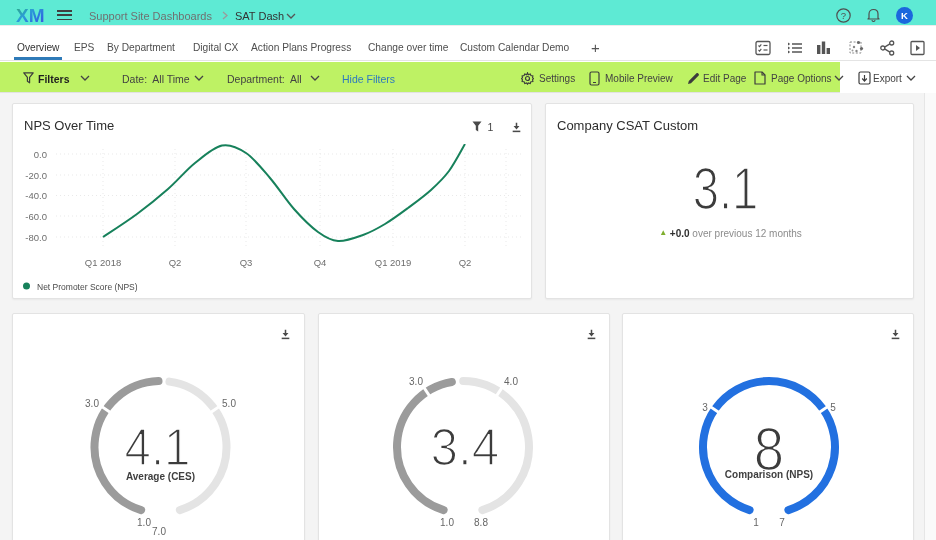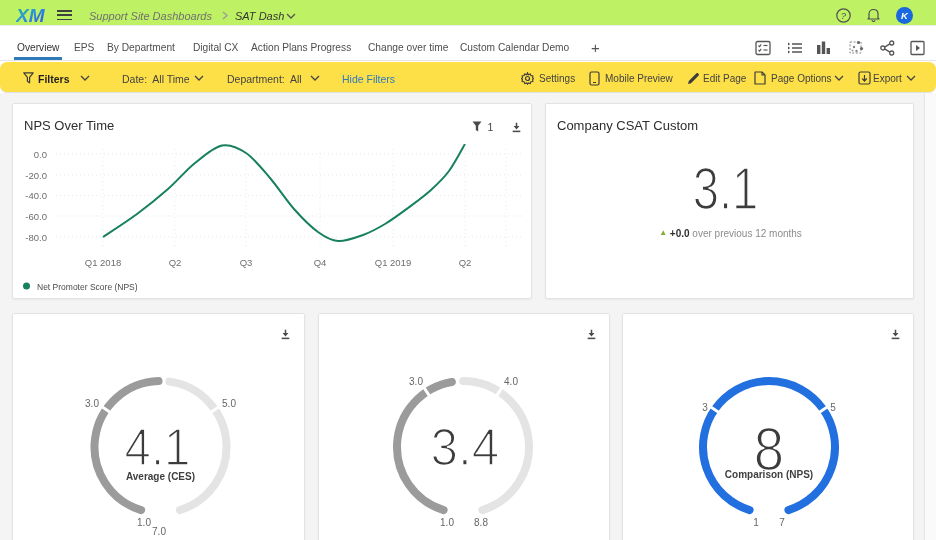--- a/index.html
+++ b/index.html
@@ -1,30 +1,30 @@
 <!DOCTYPE html>
 <html><head>
 <meta charset="utf-8">
 <style>
 * { margin:0; padding:0; box-sizing:border-box; }
 html,body { width:936px; height:540px; overflow:hidden; font-family:"Liberation Sans",sans-serif; background:#fff; }
 .abs { position:absolute; }
 
-#topbar { position:absolute; left:0; top:0; width:936px; height:26px; background:#bef264; border-bottom:1px solid #ececec;font-style:italic; }
+#topbar { position:absolute; left:0; top:0; width:936px; height:26px; background:#5eead4; border-bottom:1px solid #ececec; }
 #xmlogo { position:absolute; left:16px; top:6px; }
 #burger { position:absolute; left:57px; top:10px; width:15px; height:11px; }
 #burger div { height:1.6px; background:#3f3f3f; margin-bottom:2.7px; }
 .crumb { position:absolute; top:10px; font-size:11px; color:#707070; }
 
 #tabbar { position:absolute; left:0; top:34px; width:936px; height:27px; background:#fff; border-bottom:1px solid #e4e4e4; }
 .tab { position:absolute; top:8px; font-size:10.2px; color:#4e4e4e; white-space:nowrap; }
 #tab-active-line { position:absolute; left:14px; top:23px; width:48px; height:3px; background:#2e7ab8; }
 .tbicon { position:absolute; top:6px; }
 
-#filterbar { position:absolute; left:0; top:62px; width:936px; height:31px; background:#fde047; border-bottom:1px solid #e2e2e2;border-radius:7px; }
+#filterbar { position:absolute; left:0; top:62px; width:840px; height:31px; background:#bef264; border-bottom:1px solid #e2e2e2; }
 .fitem { position:absolute; top:11px; font-size:10.5px; color:#424242; white-space:nowrap; }
 
 #main { position:absolute; left:0; top:93px; width:936px; height:447px; background:#f4f4f4; }
 #scrollstrip { position:absolute; left:924px; top:93px; width:12px; height:447px; background:#fafafa; border-left:1px solid #e6e6e6; }
 .card { position:absolute; background:#fff; border:1px solid #e3e3e3; border-radius:2px; box-shadow:0 1px 2px rgba(0,0,0,0.05); }
 #card1 { left:12px; top:103px; width:520px; height:196px; }
 #card2 { left:545px; top:103px; width:369px; height:196px; }
 #card3 { left:12px;  top:313px; width:293px; height:240px; }
 #card4 { left:318px; top:313px; width:292px; height:240px; }
 #card5 { left:622px; top:313px; width:292px; height:240px; }

